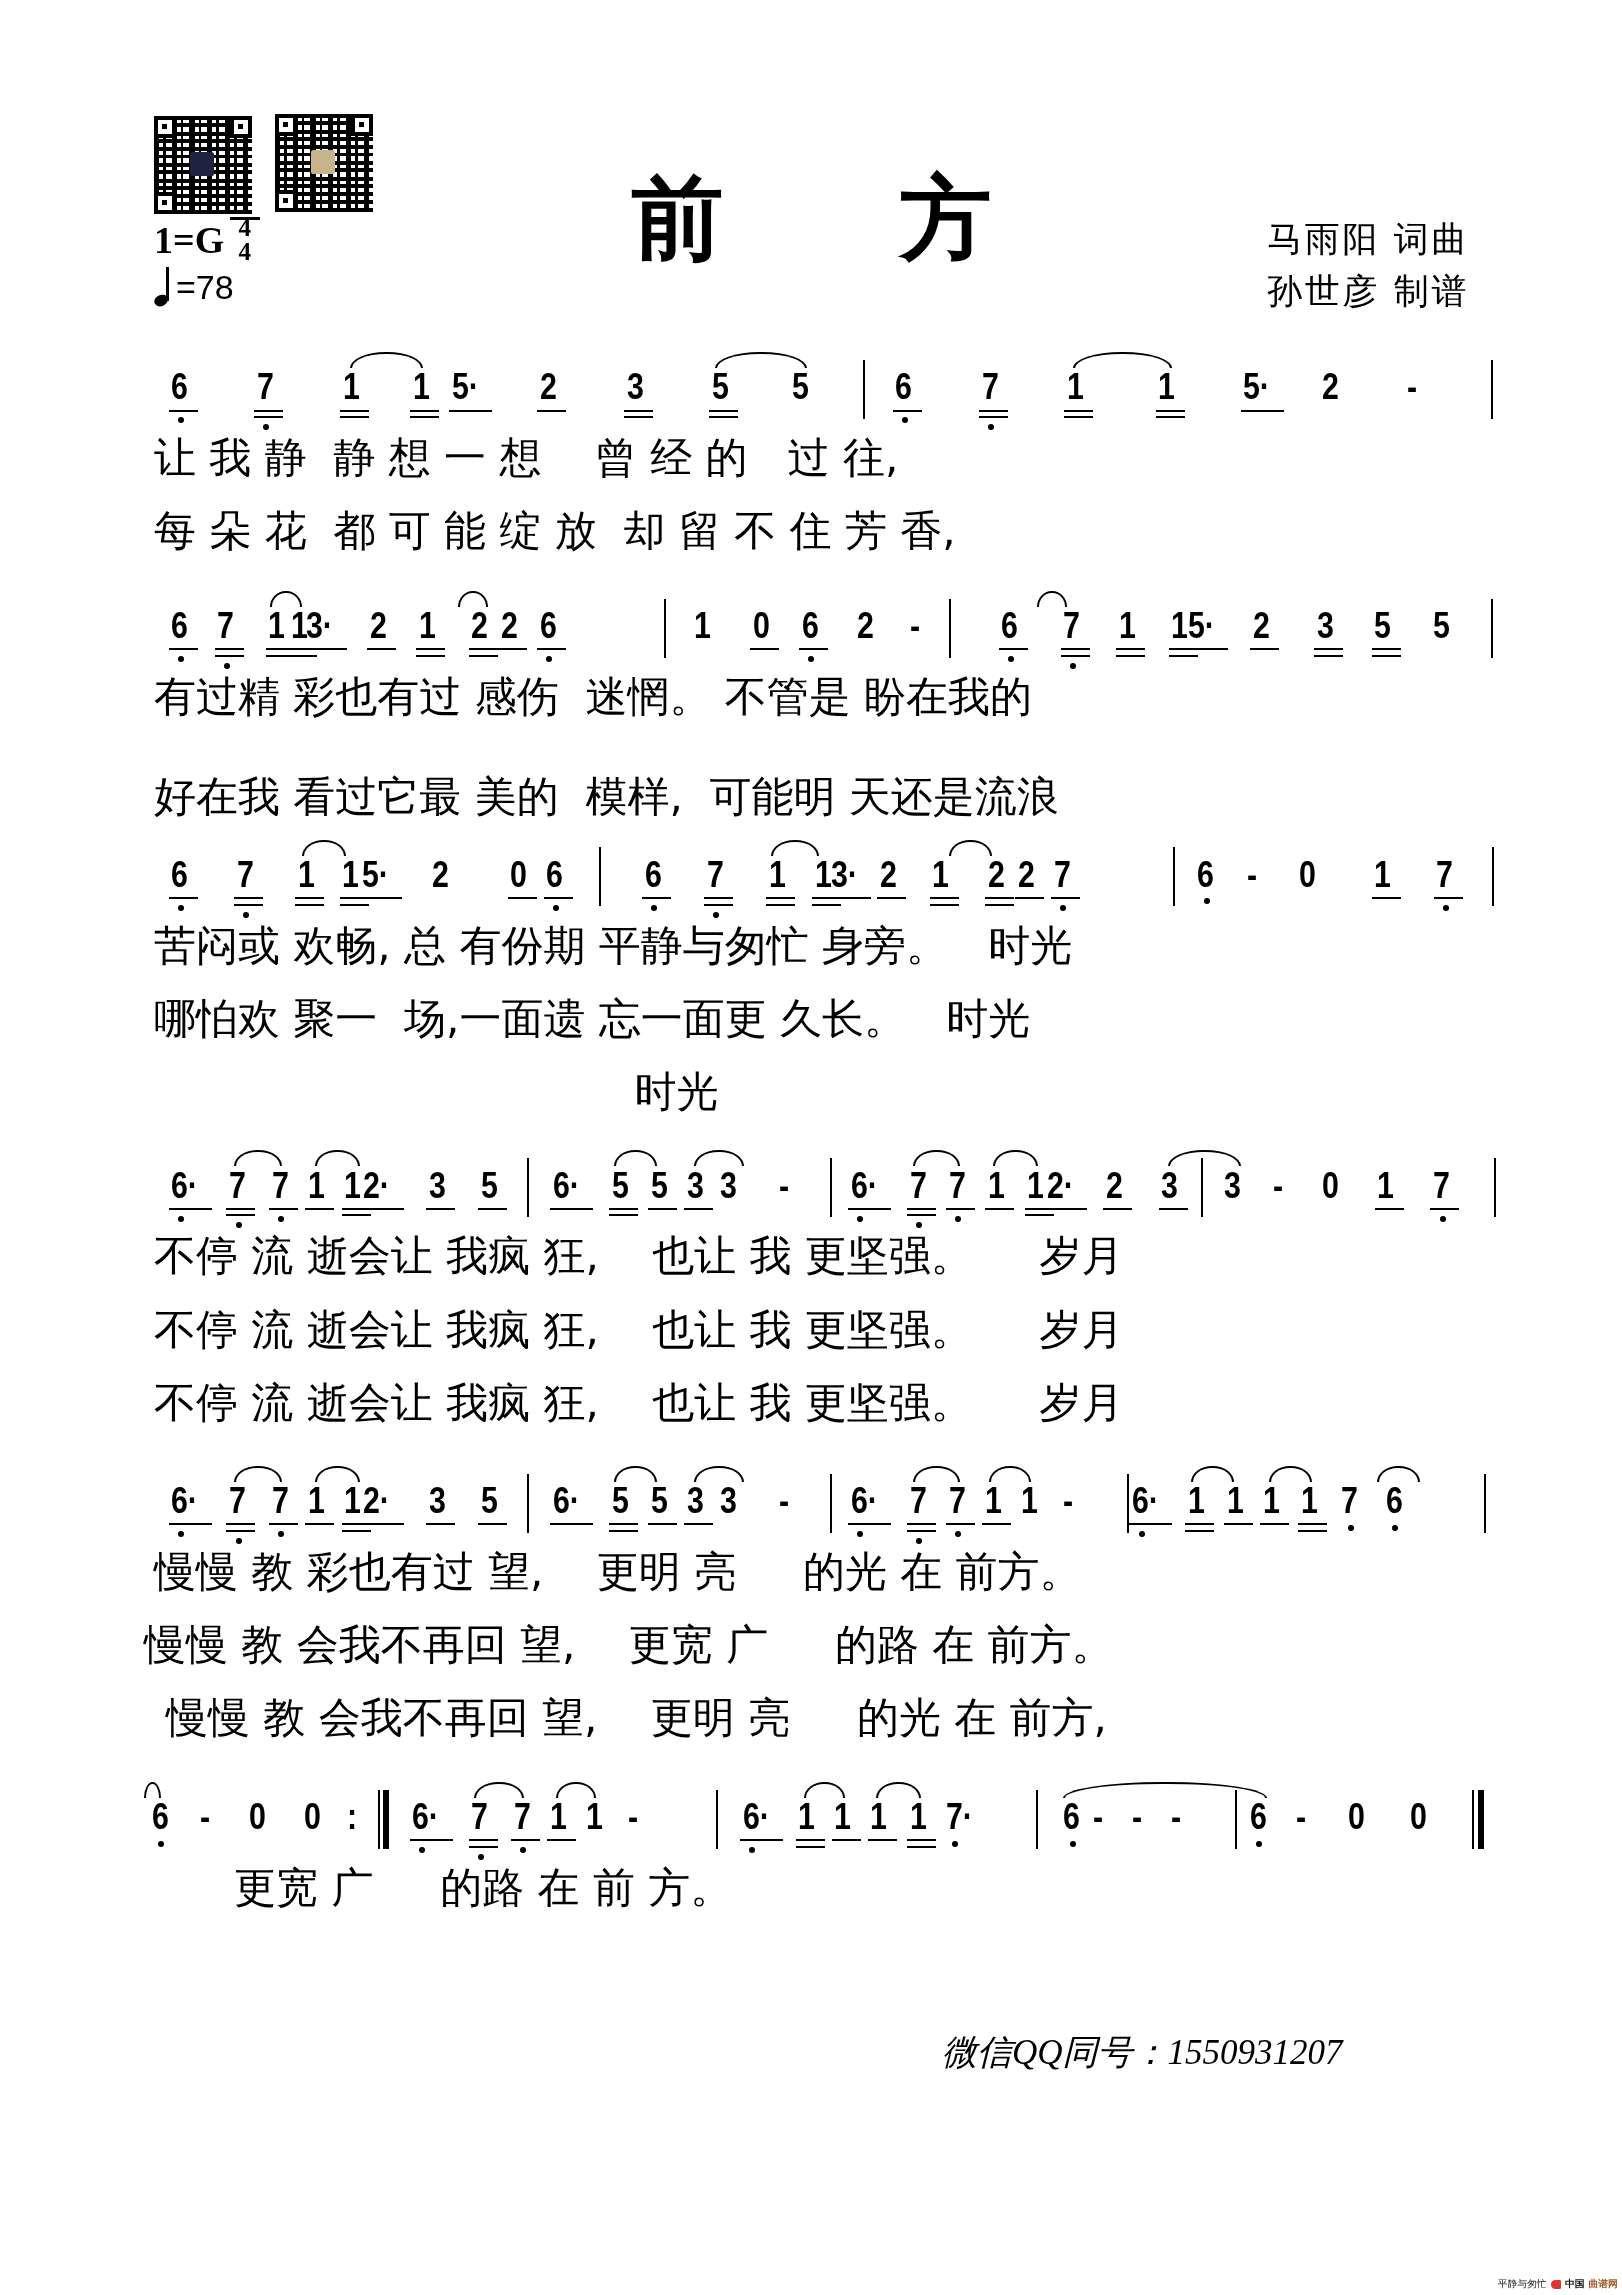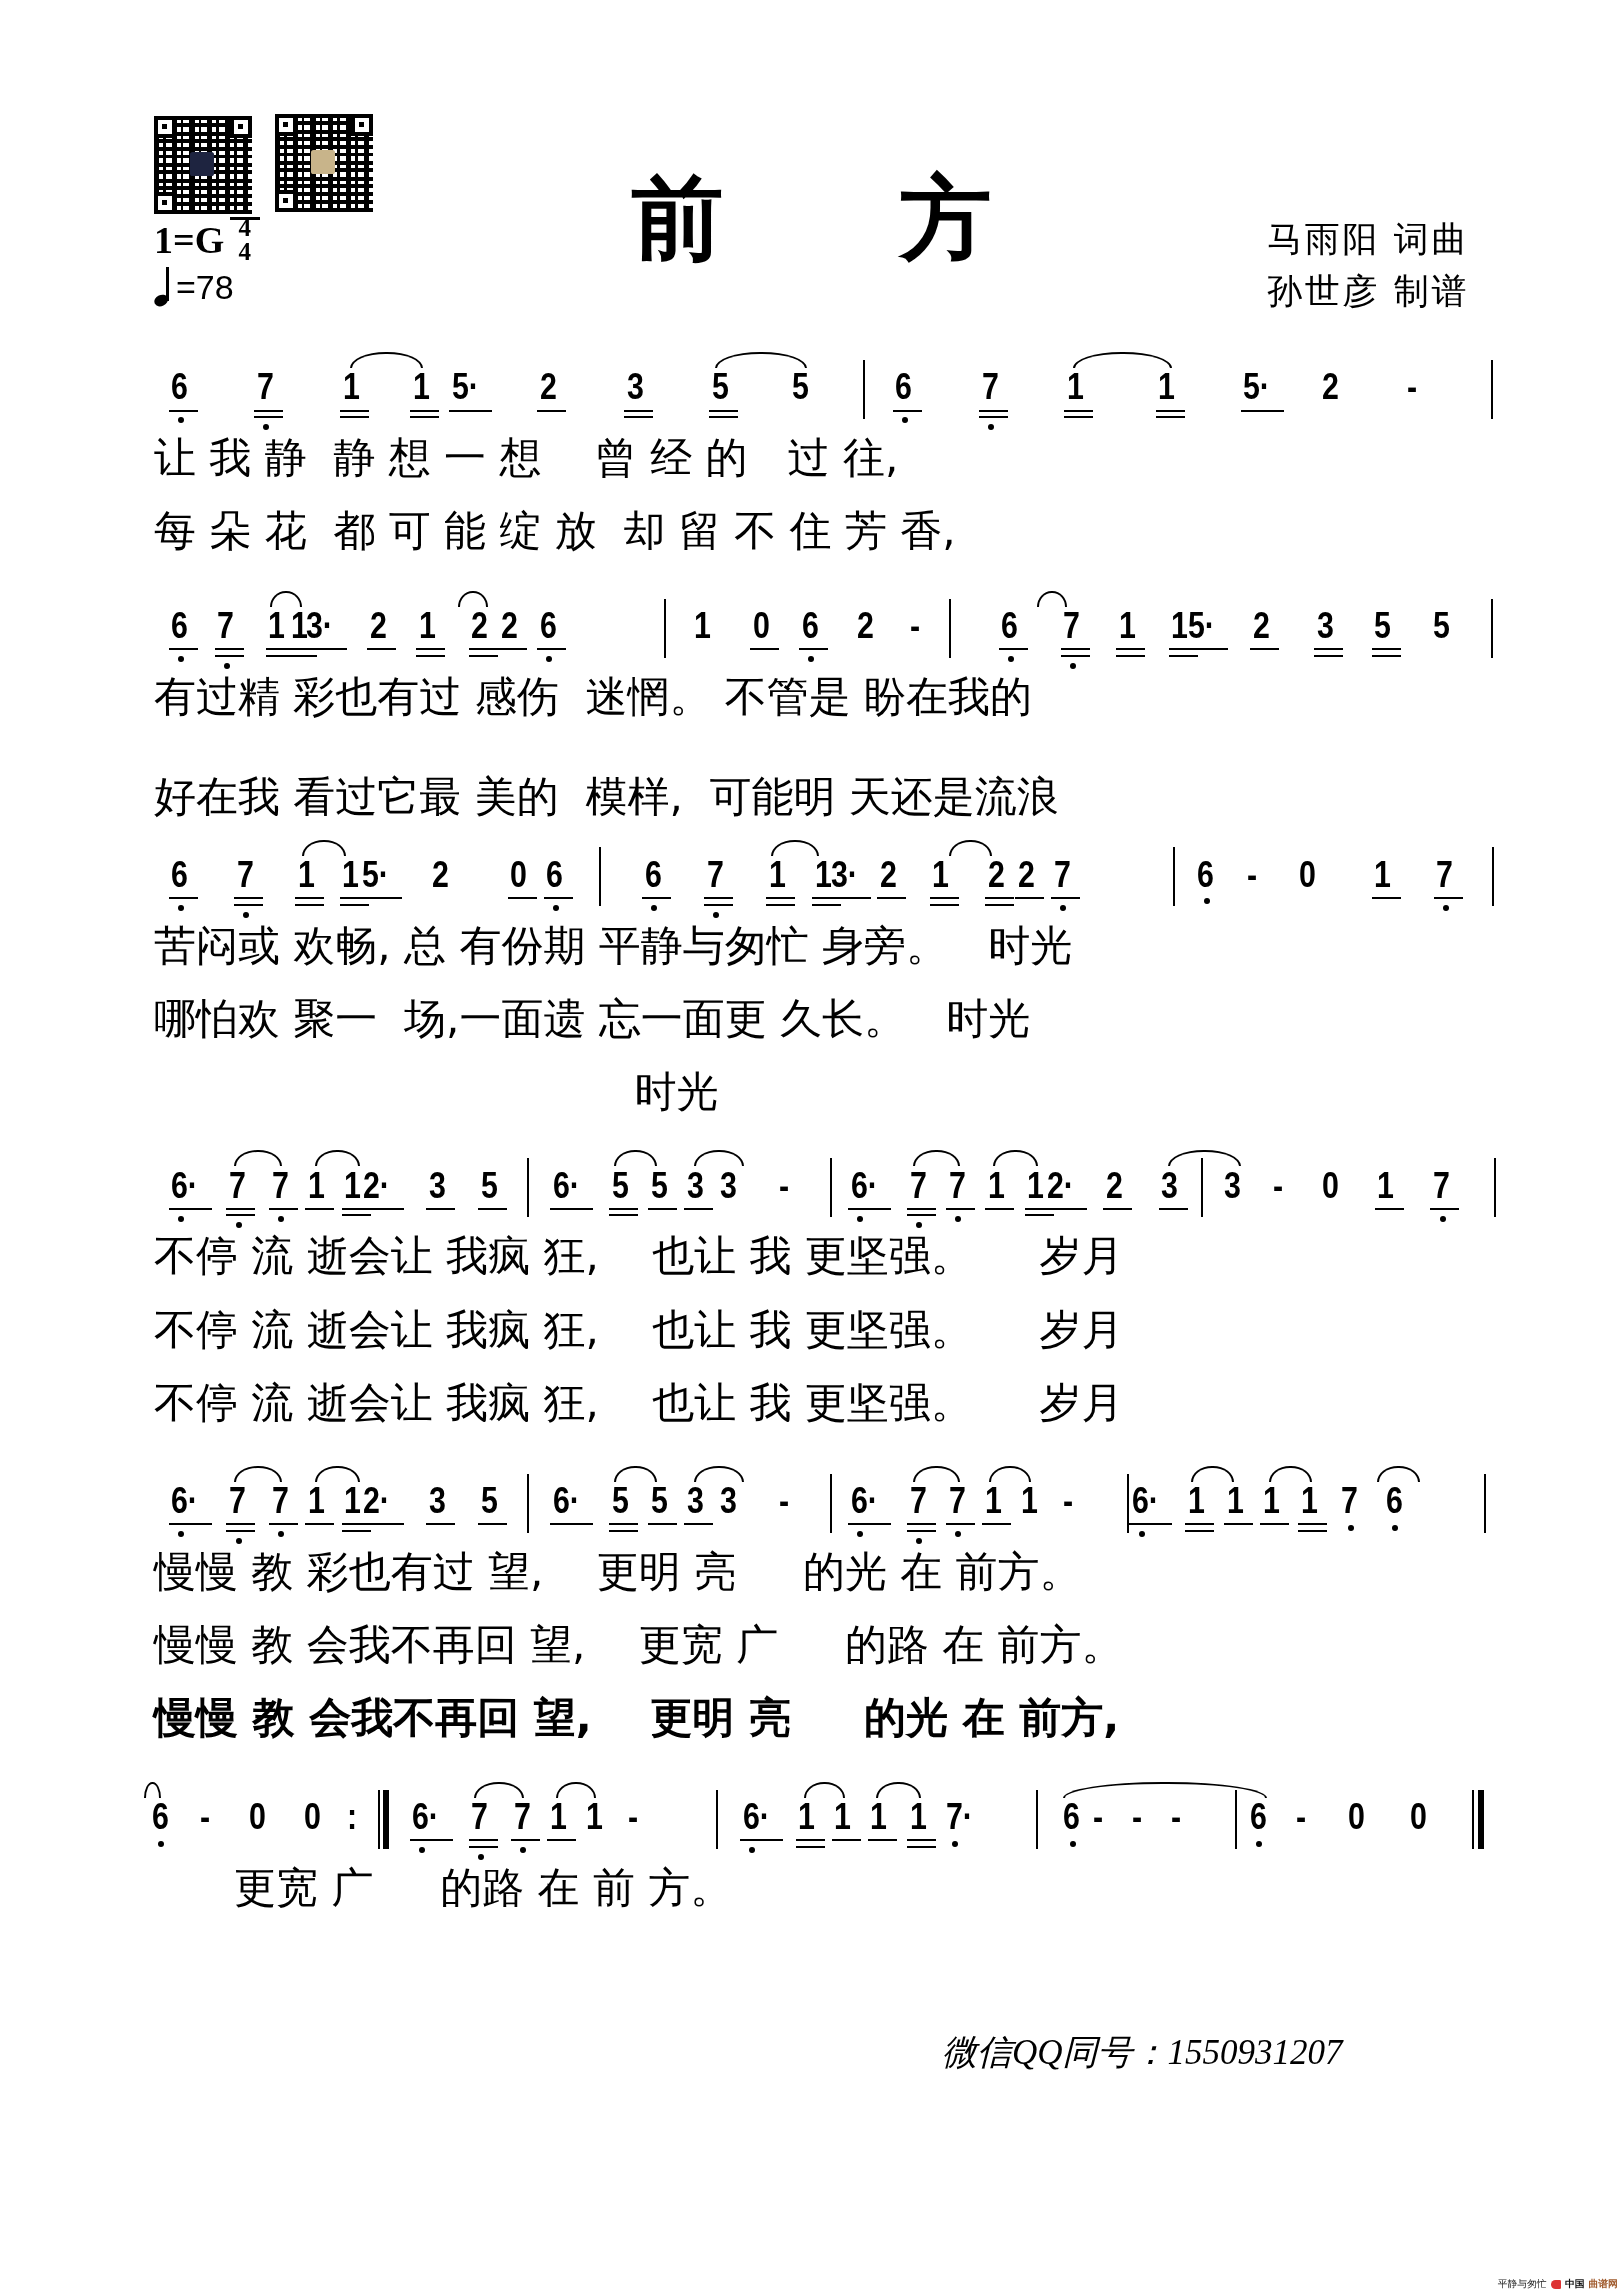--- a/index.html
+++ b/index.html
@@ -399,22 +399,22 @@
     <div class="tie" style="left: 234px; top: 1466px; width: 44px;"></div>
     <div class="tie" style="left: 315px; top: 1466px; width: 41px;"></div>
     <div class="tie" style="left: 614px; top: 1466px; width: 39px;"></div>
     <div class="tie" style="left: 694px; top: 1466px; width: 46px;"></div>
     <div class="tie" style="left: 913px; top: 1466px; width: 43px;"></div>
     <div class="tie" style="left: 989px; top: 1466px; width: 38px;"></div>
     <div class="tie" style="left: 1191px; top: 1466px; width: 39px;"></div>
     <div class="tie" style="left: 1269px; top: 1466px; width: 39px;"></div>
     <div class="tie" style="left: 1377px; top: 1466px; width: 39px;"></div>
     <div class="lyric" style="left: 154px; top: 1549px;">慢慢 教 彩也有过 望,    更明 亮     的光 在 前方。</div>
-    <div class="lyric" style="left: 154px; top: 1622px;">慢慢 教 会我不再回 望,    更宽 广     的路 在 前方。</div>
-    <div class="lyric" style="left: 154px; top: 1695px; font-weight: bold;">慢慢 教 会我不再回 望,    更明 亮     的光 在 前方,</div>
+    <div class="lyric" style="left: 144px; top: 1622px;">慢慢 教 会我不再回 望,    更宽 广     的路 在 前方。</div>
+    <div class="lyric" style="left: 166px; top: 1695px;">慢慢 教 会我不再回 望,    更明 亮     的光 在 前方,</div>
     <div class="note" style="left: 152px; top: 1796px;">6</div>
     <div class="dotlow" style="left: 158px; top: 1841px;"></div>
     <div class="note" style="left: 200px; top: 1796px;">-</div>
     <div class="note" style="left: 249px; top: 1796px;">0</div>
     <div class="note" style="left: 304px; top: 1796px;">0</div>
     <div class="note" style="left: 347px; top: 1796px;">:</div>
     <div class="note" style="left: 412px; top: 1796px;">6·</div>
     <div class="uline" style="left: 410px; top: 1839px; width: 43px;"></div>
     <div class="dotlow" style="left: 419px; top: 1847px;"></div>
     <div class="note" style="left: 471px; top: 1796px;">7</div>

